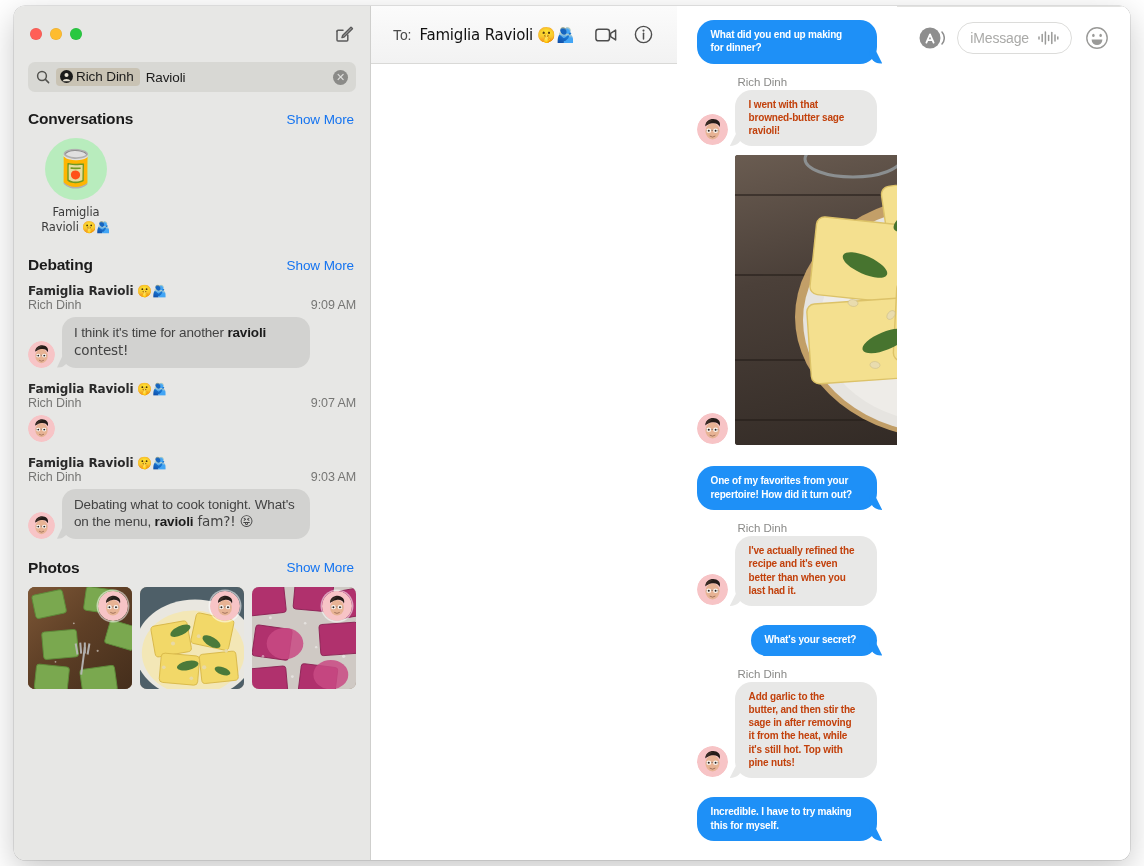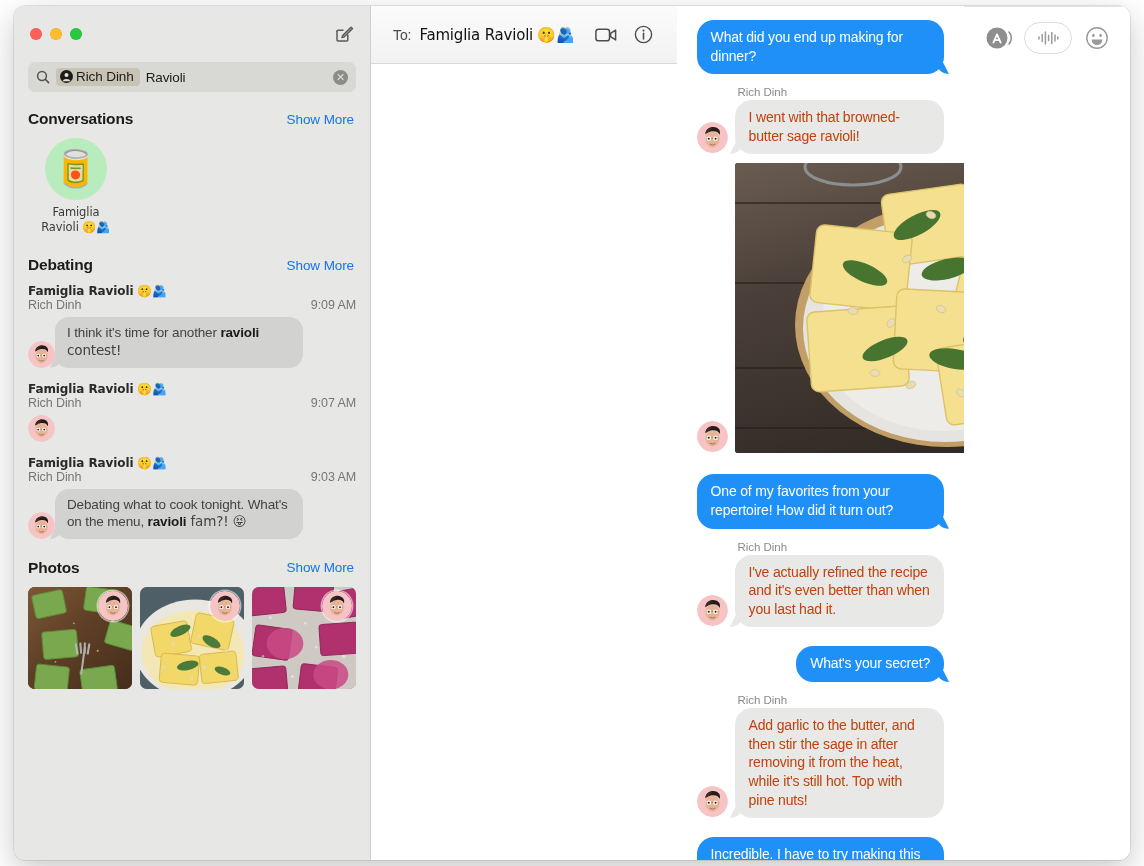--- a/index.html
+++ b/index.html
@@ -109,21 +109,21 @@
   .mr-chat {
     font-size:12px; font-weight:700; color:#2a2a2a; letter-spacing:-0.1px;
     font-family:"DejaVu Sans", sans-serif;
   }
   .mr-sub {
     display:flex; justify-content:space-between; align-items:baseline;
     margin-top:0px;
   }
   .mr-sender { font-size:12.5px; color:#767674; letter-spacing:-0.1px; }
   .mr-time { font-size:12.5px; color:#767674; letter-spacing:-0.1px; }
-  .mr-bubble-row { display:flex; align-items:flex-end; margin-top:5px; }
+  .mr-bubble-row { display:flex; align-items:flex-end; gap:7px; margin-top:5px; }
   .mr-avatar {
     width:27px; height:27px; border-radius:50%; flex:none;
     overflow:hidden; position:relative;
   }
   .mr-bubble {
     background:#d2d2d0; border-radius:14px;
     padding:7px 12px 8px 12px;
     max-width:248px;
     font-size:13.5px; color:#434343;
     line-height:1.3; letter-spacing:-0.15px;
@@ -186,26 +186,27 @@
     margin:9px 0 2px 41px; letter-spacing:-0.05px;
   }
   .in-line { display:flex; align-items:flex-end; gap:7px; }
   .av {
     width:31px; height:31px; border-radius:50%; flex:none;
     overflow:hidden; position:relative; margin-bottom:1px;
   }
 
   .bubble {
     border-radius:17px;
-    padding:8px 14px 9px 14px;
-    font-size:14px; line-height:1.33;
+    padding:8px 21px 9px 14px;
+    font-size:10px; line-height:1.33;
     letter-spacing:-0.18px;
     position:relative;
     max-width:470px;
     word-wrap:break-word;
+    font-weight:bold;
   }
   .bubble.gray { background:#e8e8e7; color:#c2410c; }
   .bubble.blue { background:#1e90f7; color:#ffffff; }
 
   .bubble.gray:after {
     content:""; position:absolute; left:-5px; bottom:0;
     width:13px; height:15px; background:#e8e8e7;
     clip-path:polygon(58% 0, 100% 0, 100% 100%, 0 100%);
     border-bottom-right-radius:13px;
   }
@@ -671,20 +672,21 @@
     <div class="inputbar">
       <span class="apps-btn">
         <svg width="28" height="28" viewBox="0 0 28 28" fill="none">
           <circle cx="13" cy="14" r="10.5" fill="#8e8e8e"></circle>
           <path d="M9.4 18.6 L13 10.4 L16.6 18.6" stroke="#ffffff" stroke-width="1.8" stroke-linecap="round" stroke-linejoin="round" fill="none"></path>
           <path d="M10.8 16.2 H15.4" stroke="#ffffff" stroke-width="1.8" stroke-linecap="round"></path>
           <path d="M25 8 a9 9 0 0 1 0 12" stroke="#8e8e8e" stroke-width="1.5" fill="none" stroke-linecap="round"></path>
         </svg>
       </span>
       <div class="imsg-field">
+        <span class="imsg-placeholder">iMessage</span>
         <span class="audio-btn">
           <svg width="22" height="16" viewBox="0 0 22 16" fill="none" stroke="#9a9a98" stroke-width="1.5" stroke-linecap="round">
             <path d="M2 7 V9"></path>
               <path d="M5.2 4.6 V11.4"></path>
               <path d="M8.4 2 V14"></path>
               <path d="M11.6 5.4 V10.6"></path>
             <path d="M14.8 2.6 V13.4"></path>
               <path d="M18 5 V11"></path>
               <path d="M20.8 7 V9"></path>
           </svg>

